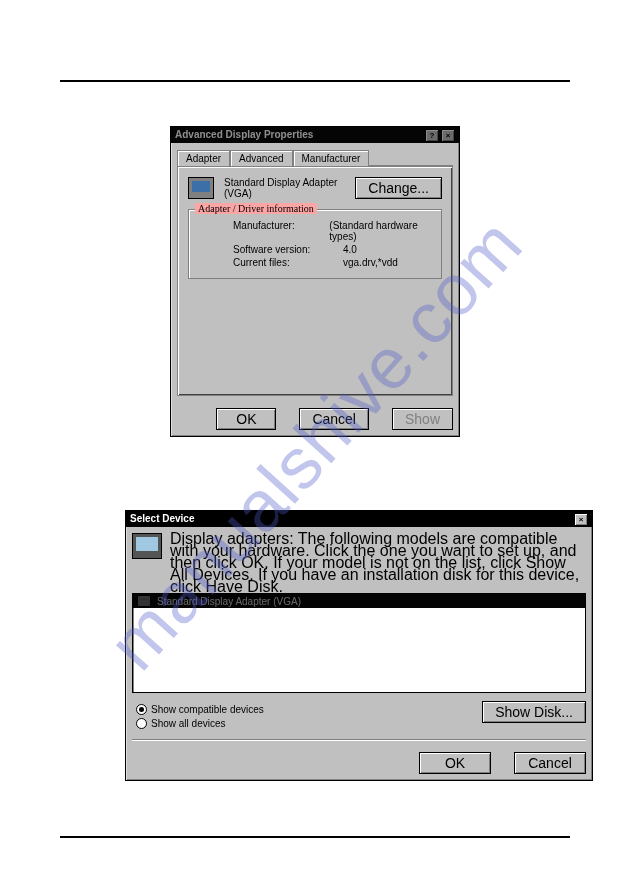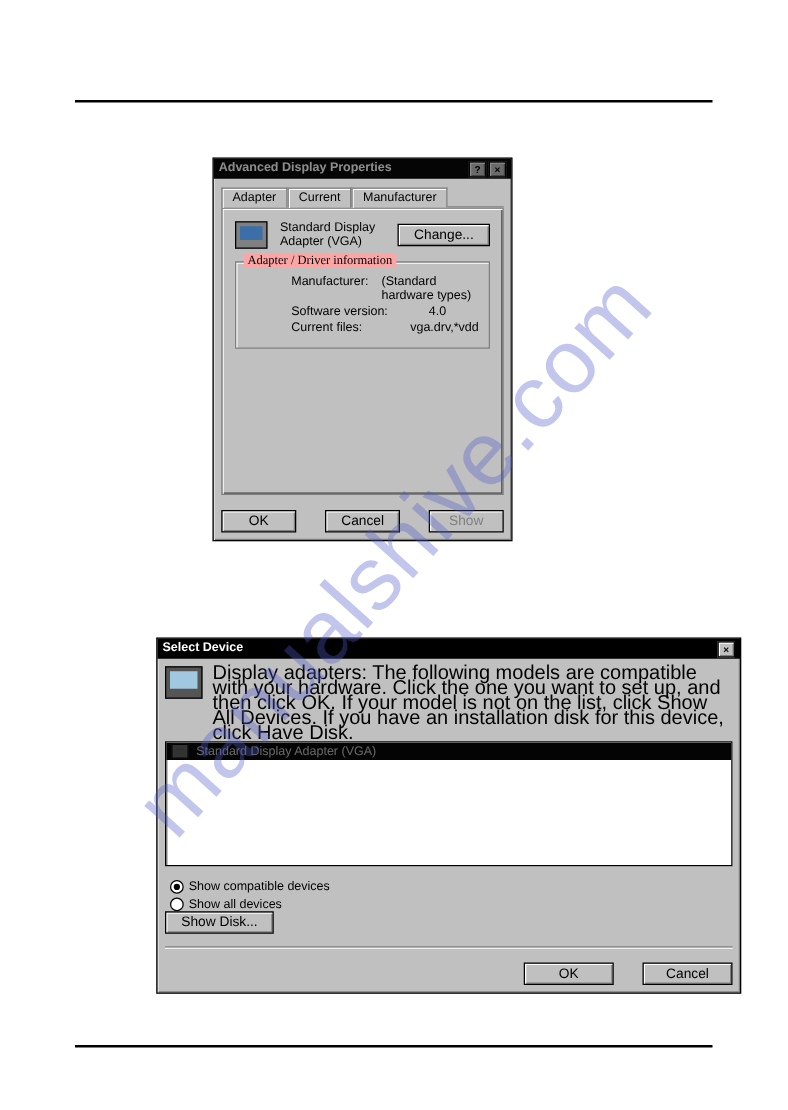--- a/index.html
+++ b/index.html
@@ -87,21 +87,21 @@
     background:#808080;
     border:1px solid #000;
     position:relative;
   }
   .monitor-icon::after{content:'';position:absolute;inset:3px 3px 6px 3px;background:#3c6ea8;}
   .btn {
     background:#c0c0c0;
     border:1px solid #000;
     box-shadow: inset 1px 1px 0 #fff, inset -1px -1px 0 #808080;
     padding:2px 12px;
-    font-size:11px;
+    font-size:14px;
     min-width:60px;
     text-align:center;
   }
   .btn.disabled { color:#808080; box-shadow: inset 1px 1px 0 #fff; }
   .groupbox {
     border:1px solid #808080;
     box-shadow: inset 1px 1px 0 #fff;
     padding:8px 8px 8px 10px;
     position:relative;
     margin-top:6px;
@@ -129,21 +129,21 @@
     background:#000080; color:#fff;
     filter: grayscale(1) brightness(0.4);
     padding:1px 4px;
     font-size:10px;
   }
   .radio-row { display:flex; align-items:center; gap:4px; margin:3px 0 0 4px; font-size:10px;}
   .radio { width:11px; height:11px; border:1px solid #000; border-radius:50%; background:#fff; display:inline-flex; align-items:center; justify-content:center;}
   .radio.checked::after{content:'';width:5px;height:5px;border-radius:50%;background:#000;}
 
   
-  #win1 { left:170px; top:126px; width:240px; }
+  #win1 { left:170px; top:126px; width:290px; }
   #win2 { left:125px; top:510px; width:468px; }
 
 </style>
 </head>
 <body>
 
 <div class="page-rule rule-top"></div>
 <div class="page-rule rule-bottom"></div>
 
 <div class="watermark">manualshive.com</div>
@@ -152,21 +152,21 @@
   <div class="titlebar">
     <span>Advanced Display Properties</span>
     <span class="title-right">
       <span class="title-btn">?</span>
       <span class="title-btn">×</span>
     </span>
   </div>
   <div class="client">
     <div class="tabs">
       <div class="tab active">Adapter</div>
-      <div class="tab">Current</div>
+      <div class="tab">Advanced</div>
       <div class="tab">Manufacturer</div>
     </div>
     <div class="tab-body">
       <div class="adapter-row">
         <div class="monitor-icon"></div>
         <span style="flex:1">Standard Display Adapter (VGA)</span>
         <div class="btn">Change...</div>
       </div>
       <div class="groupbox">
         <span class="groupbox-title">Adapter / Driver information</span>
@@ -203,21 +203,21 @@
     <div class="desc">
       <div class="big-monitor"></div>
       <div class="desc-text">Display adapters: The following models are compatible with your hardware. Click the one you want to set up, and then click OK. If your model is not on the list, click Show All Devices. If you have an installation disk for this device, click Have Disk.</div>
     </div>
     <div class="models-list">
       <div class="model-item">
         <span class="monitor-icon" style="width:14px;height:12px"></span>
         <span>Standard Display Adapter (VGA)</span>
       </div>
     </div>
-    <div style="display:flex; align-items:flex-start; justify-content:space-between; margin-top:8px;flex-direction:column;">
+    <div style="display:flex; align-items:flex-start; justify-content:space-between; margin-top:8px;">
       <div>
         <div class="radio-row">
           <span class="radio checked"></span>
           <span>Show compatible devices</span>
         </div>
         <div class="radio-row">
           <span class="radio"></span>
           <span>Show all devices</span>
         </div>
       </div>

